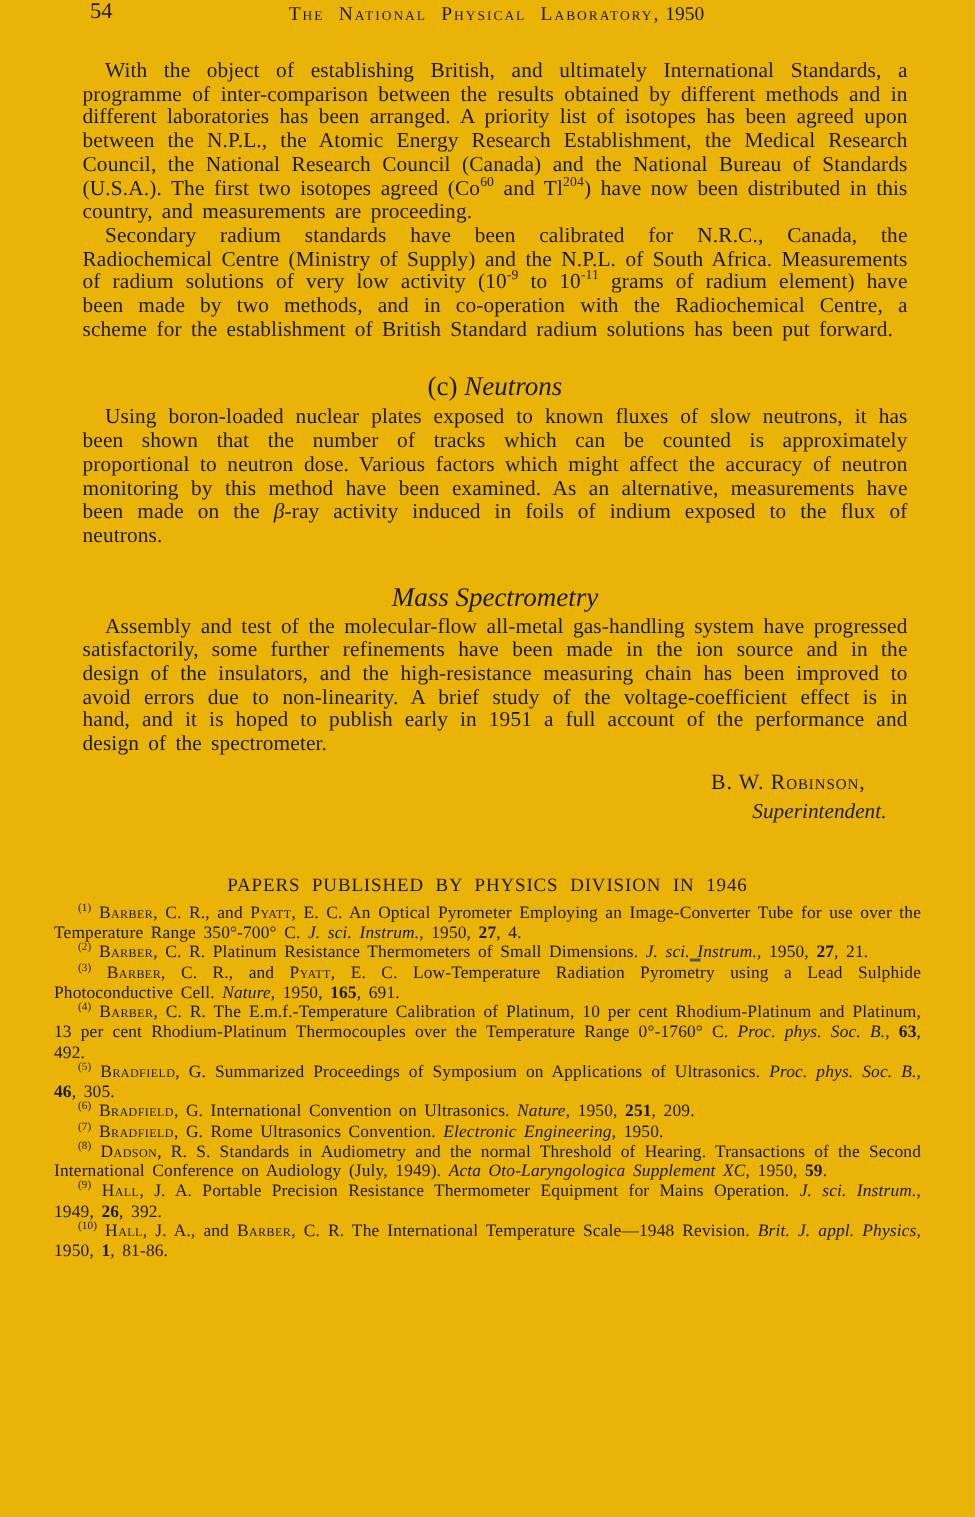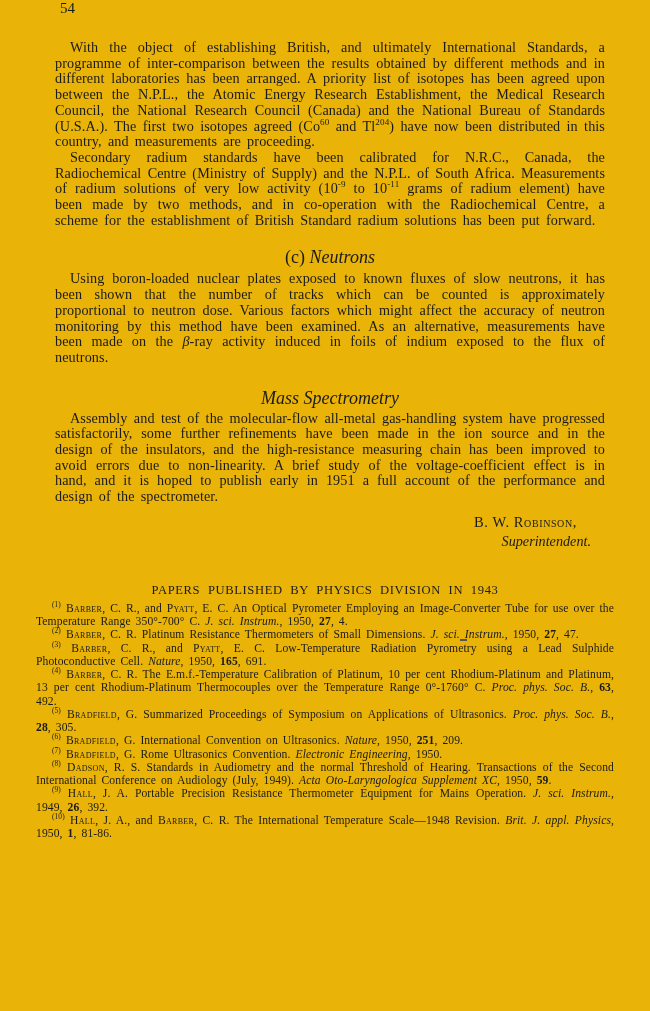--- a/index.html
+++ b/index.html
@@ -61,20 +61,21 @@
   .r-sc{font-variant:small-caps;letter-spacing:0.3px;}
   .r-sup{vertical-align:super;font-size:64%;line-height:0;}
 </style>
 </head>
 <body>
 
 <div class="page">
 
   <div class="running-header">
     <span class="page-num">54</span>
+    <span class="running-title"><span class="sc-title">The National Physical Laboratory,</span> <span>1950</span></span>
   </div>
 
   <div class="body-text">
     <p><span class="r-n">With the object of establishing British, and ultimately International Standards, a programme of inter-comparison between the results obtained by different methods and in different laboratories has been arranged. A priority list of isotopes has been agreed upon between the N.P.L., the Atomic Energy Research Establishment, the Medical Research Council, the National Research Council (Canada) and the National Bureau of Standards (U.S.A.). The first two isotopes agreed (Co</span><span class="r-sup">60</span><span class="r-n"> and Tl</span><span class="r-sup">204</span><span class="r-n">) have now been distributed in this country, and measurements are proceeding.</span></p>
     <p><span class="r-n">Secondary radium standards have been calibrated for N.R.C., Canada, the Radiochemical Centre (Ministry of Supply) and the N.P.L. of South Africa. Measurements of radium solutions of very low activity (10</span><span class="r-sup">-9</span><span class="r-n"> to 10</span><span class="r-sup">-11</span><span class="r-n"> grams of radium element) have been made by two methods, and in co-operation with the Radiochemical Centre, a scheme for the establishment of British Standard radium solutions has been put forward.</span></p>
 
     <h3 class="section-heading h-neutrons" style="font-weight:normal"><span class="r-n">(c) </span><span class="r-i">Neutrons</span></h3>
     <p class="p-neutrons"><span class="r-n">Using boron-loaded nuclear plates exposed to known fluxes of slow neutrons, it has been shown that the number of tracks which can be counted is approximately proportional to neutron dose. Various factors which might affect the accuracy of neutron monitoring by this method have been examined. As an alternative, measurements have been made on the </span><span class="r-i">β</span><span class="r-n">-ray activity induced in foils of indium exposed to the flux of neutrons.</span></p>
 
     <h3 class="section-heading h-ms" style="font-weight:normal"><span class="r-i">Mass Spectrometry</span></h3>
@@ -82,27 +83,27 @@
 
     <div class="signature">
       <div class="sig-name"><span class="r-sc">B. W. Robinson,</span></div>
       <div class="sig-title"><span class="r-i">Superintendent.</span></div>
     </div>
   </div>
 
   <div class="artifact-dash"></div>
 
   <div class="papers">
-    <h3 class="papers-heading" style="font-weight:normal">PAPERS PUBLISHED BY PHYSICS DIVISION IN 1943</h3>
+    <h3 class="papers-heading" style="font-weight:normal">PAPERS PUBLISHED BY PHYSICS DIVISION IN 1946</h3>
     <div class="refs">
         <p class="ref"><span class="r-sup">(1)</span><span class="r-n"> </span><span class="r-sc">Barber</span><span class="r-n">, C. R., and </span><span class="r-sc">Pyatt</span><span class="r-n">, E. C. An Optical Pyrometer Employing an Image-Converter Tube for use over the Temperature Range 350°-700° C. </span><span class="r-i">J. sci. Instrum.</span><span class="r-n">, 1950, </span><span class="r-b">27</span><span class="r-n">, 4.</span></p>
-        <p class="ref"><span class="r-sup">(2)</span><span class="r-n"> </span><span class="r-sc">Barber</span><span class="r-n">, C. R. Platinum Resistance Thermometers of Small Dimensions. </span><span class="r-i">J. sci. Instrum.</span><span class="r-n">, 1950, </span><span class="r-b">27</span><span class="r-n">, 47.</span></p>
+        <p class="ref"><span class="r-sup">(2)</span><span class="r-n"> </span><span class="r-sc">Barber</span><span class="r-n">, C. R. Platinum Resistance Thermometers of Small Dimensions. </span><span class="r-i">J. sci. Instrum.</span><span class="r-n">, 1950, </span><span class="r-b">27</span><span class="r-n">, 21.</span></p>
         <p class="ref"><span class="r-sup">(3)</span><span class="r-n"> </span><span class="r-sc">Barber</span><span class="r-n">, C. R., and </span><span class="r-sc">Pyatt</span><span class="r-n">, E. C. Low-Temperature Radiation Pyrometry using a Lead Sulphide Photoconductive Cell. </span><span class="r-i">Nature</span><span class="r-n">, 1950, </span><span class="r-b">165</span><span class="r-n">, 691.</span></p>
         <p class="ref"><span class="r-sup">(4)</span><span class="r-n"> </span><span class="r-sc">Barber</span><span class="r-n">, C. R. The E.m.f.-Temperature Calibration of Platinum, 10 per cent Rhodium-Platinum and Platinum, 13 per cent Rhodium-Platinum Thermocouples over the Temperature Range 0°-1760° C. </span><span class="r-i">Proc. phys. Soc. B.</span><span class="r-n">, </span><span class="r-b">63</span><span class="r-n">, 492.</span></p>
-        <p class="ref"><span class="r-sup">(5)</span><span class="r-n"> </span><span class="r-sc">Bradfield</span><span class="r-n">, G. Summarized Proceedings of Symposium on Applications of Ultrasonics. </span><span class="r-i">Proc. phys. Soc. B.</span><span class="r-n">, </span><span class="r-b">28</span><span class="r-n">, 305.</span></p>
+        <p class="ref"><span class="r-sup">(5)</span><span class="r-n"> </span><span class="r-sc">Bradfield</span><span class="r-n">, G. Summarized Proceedings of Symposium on Applications of Ultrasonics. </span><span class="r-i">Proc. phys. Soc. B.</span><span class="r-n">, </span><span class="r-b">46</span><span class="r-n">, 305.</span></p>
         <p class="ref"><span class="r-sup">(6)</span><span class="r-n"> </span><span class="r-sc">Bradfield</span><span class="r-n">, G. International Convention on Ultrasonics. </span><span class="r-i">Nature</span><span class="r-n">, 1950, </span><span class="r-b">251</span><span class="r-n">, 209.</span></p>
         <p class="ref"><span class="r-sup">(7)</span><span class="r-n"> </span><span class="r-sc">Bradfield</span><span class="r-n">, G. Rome Ultrasonics Convention. </span><span class="r-i">Electronic Engineering</span><span class="r-n">, 1950.</span></p>
         <p class="ref"><span class="r-sup">(8)</span><span class="r-n"> </span><span class="r-sc">Dadson</span><span class="r-n">, R. S. Standards in Audiometry and the normal Threshold of Hearing. Transactions of the Second International Conference on Audiology (July, 1949). </span><span class="r-i">Acta Oto-Laryngologica Supplement XC</span><span class="r-n">, 1950, </span><span class="r-b">59</span><span class="r-n">.</span></p>
         <p class="ref"><span class="r-sup">(9)</span><span class="r-n"> </span><span class="r-sc">Hall</span><span class="r-n">, J. A. Portable Precision Resistance Thermometer Equipment for Mains Operation. </span><span class="r-i">J. sci. Instrum.</span><span class="r-n">, 1949, </span><span class="r-b">26</span><span class="r-n">, 392.</span></p>
         <p class="ref"><span class="r-sup">(10)</span><span class="r-n"> </span><span class="r-sc">Hall</span><span class="r-n">, J. A., and </span><span class="r-sc">Barber</span><span class="r-n">, C. R. The International Temperature Scale—1948 Revision. </span><span class="r-i">Brit. J. appl. Physics</span><span class="r-n">, 1950, </span><span class="r-b">1</span><span class="r-n">, 81-86.</span></p>
       </div>
   </div>
 
 </div>
 

